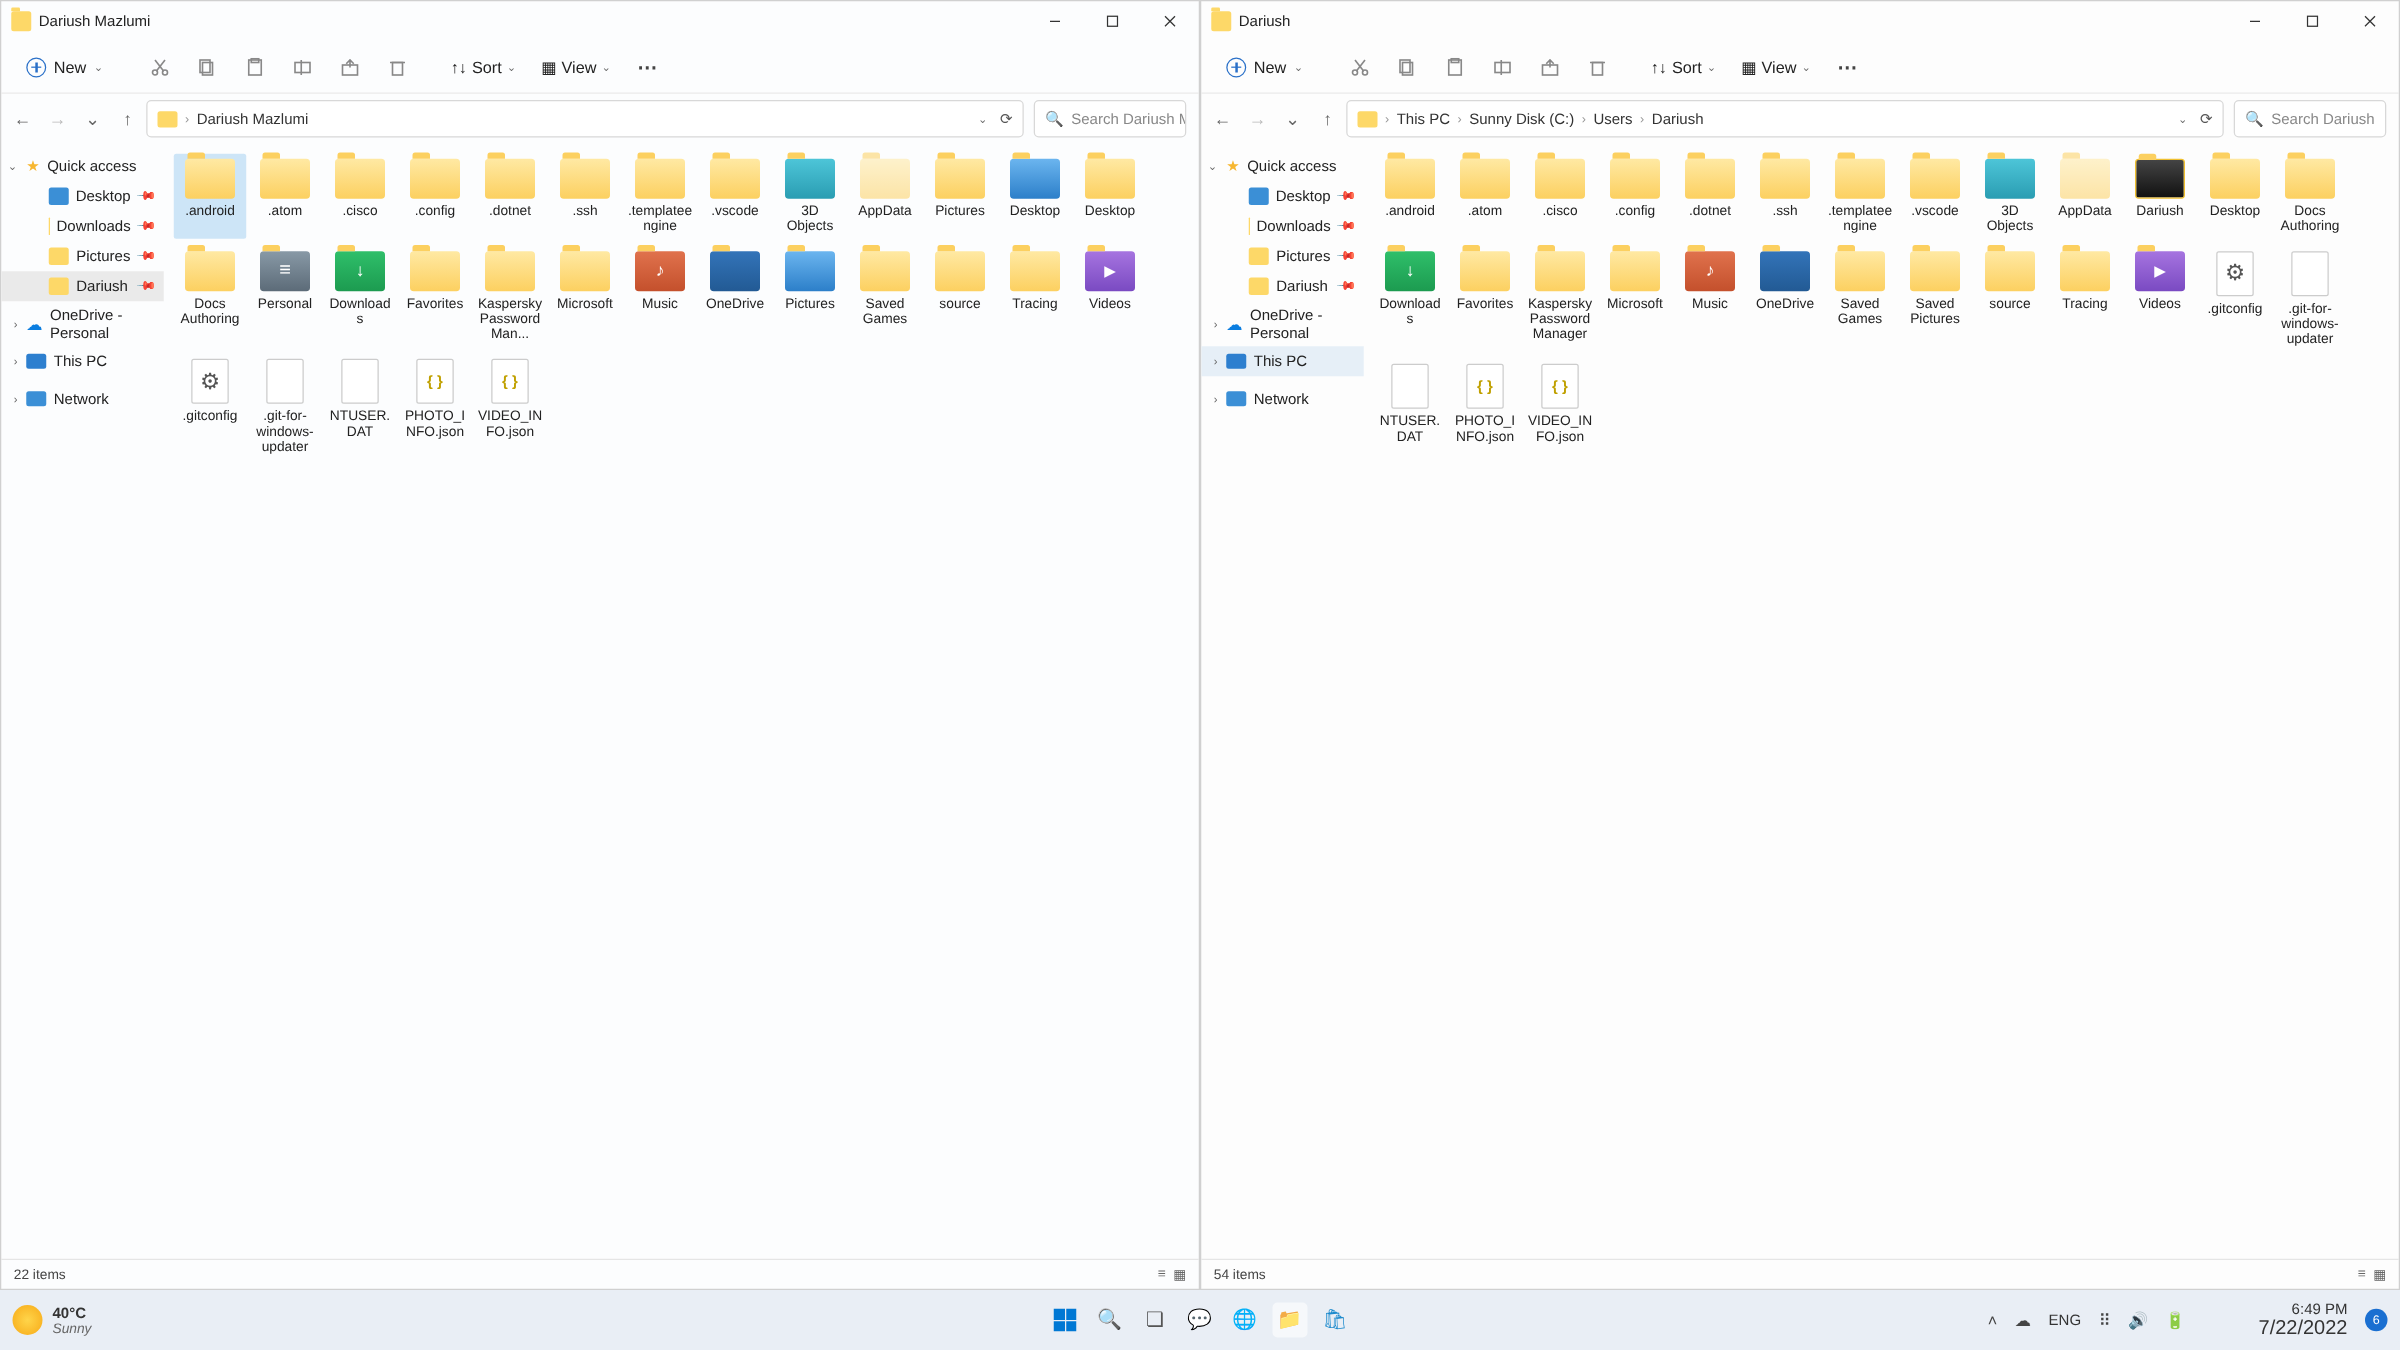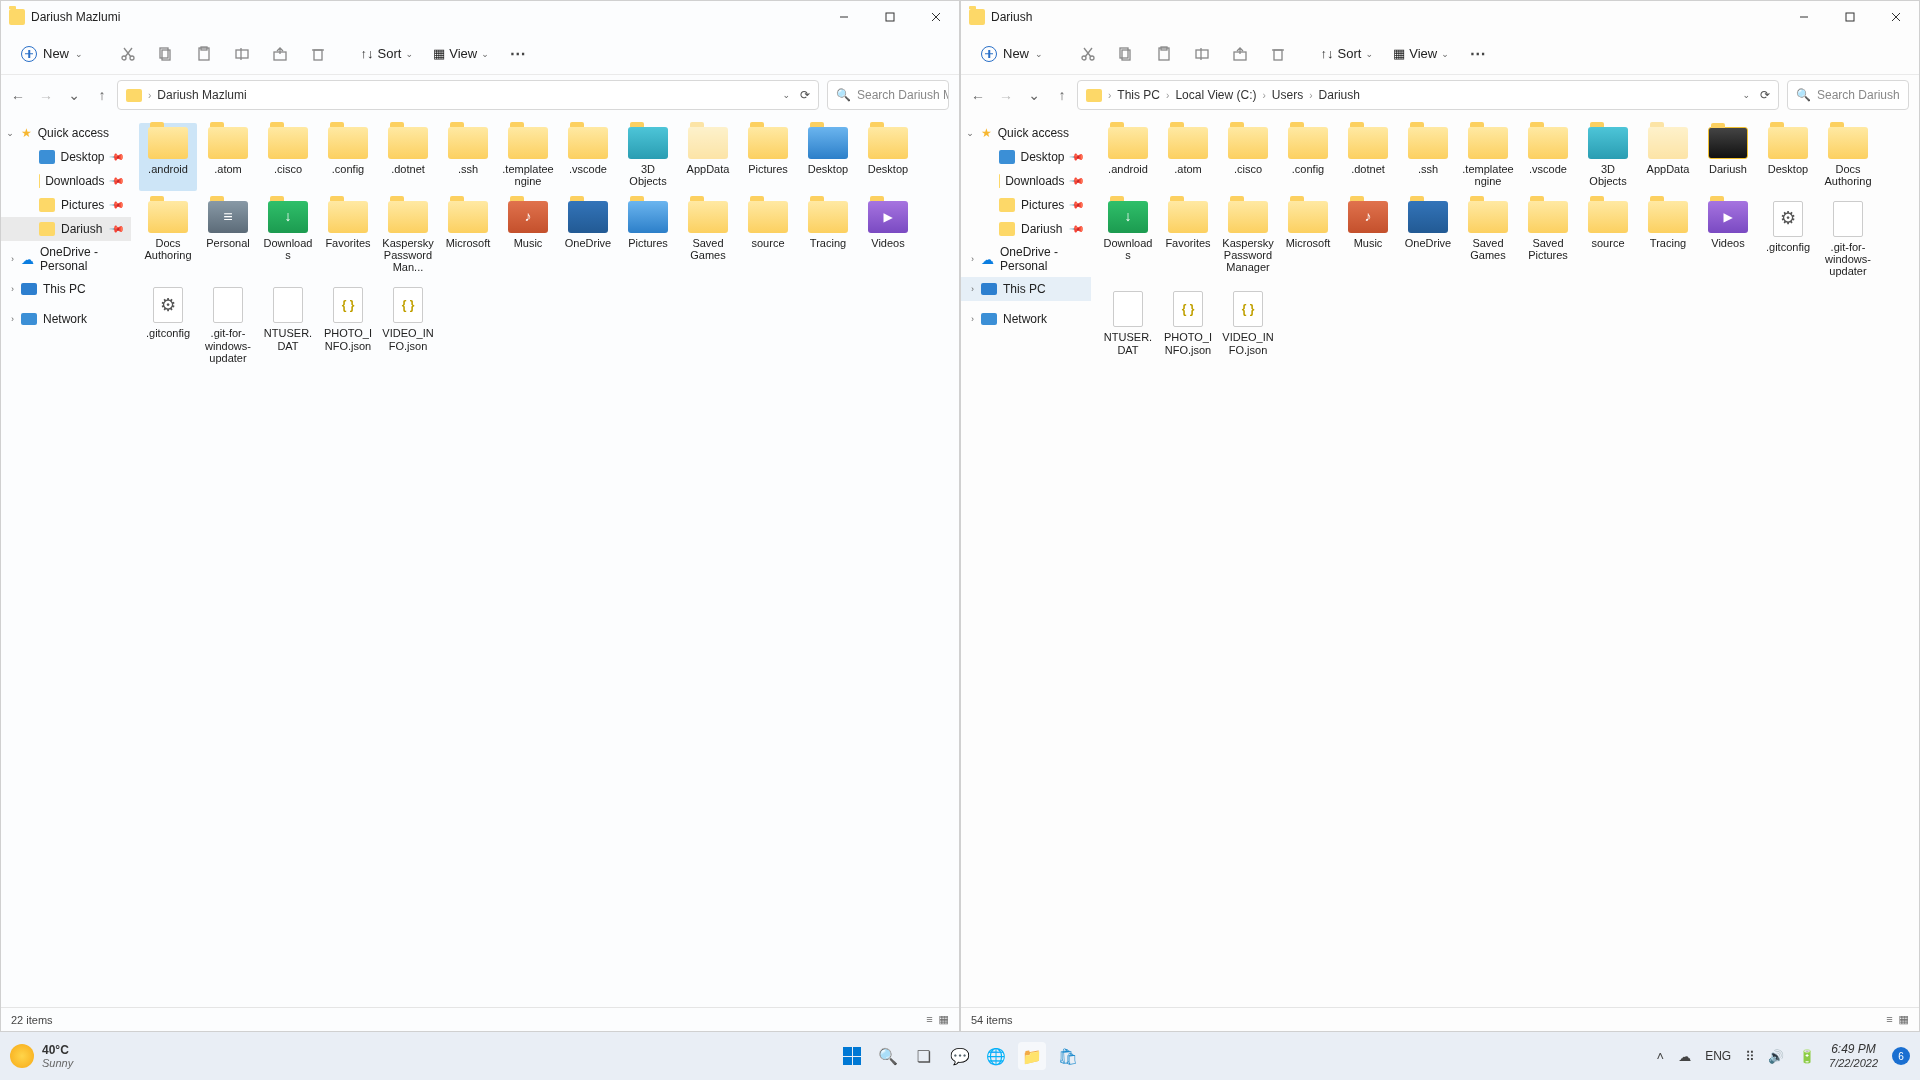--- a/index.html
+++ b/index.html
@@ -477,21 +477,21 @@
         <span>←</span>
         <span style="color:#bbb;">→</span>
         <span class="chev">⌄</span>
         <span>↑</span>
       </div>
       <div class="breadcrumb">
         <span class="bc-folder"></span>
         <span class="sep">›</span>
         <span>This PC</span>
           <span class="sep">›</span>
-          <span>Local View (C:)</span>
+          <span>Sunny Disk (C:)</span>
           <span class="sep">›</span>
           <span>Users</span>
           <span class="sep">›</span>
           <span>Dariush</span>
         <span class="bc-refresh">
           <span class="chev">⌄</span>
           <span>⟳</span>
         </span>
       </div>
       <div class="search">
@@ -703,19 +703,19 @@
     <div class="task-ic active" style="color:#f7b731;">📁</div>
     <div class="task-ic" style="color:#1e8bcd;">🛍</div>
   </div>
   <div class="tb-right">
     <span class="tray-ic">˄</span>
     <span class="tray-ic">☁</span>
     <span>ENG</span>
     <span class="tray-ic">⠿</span>
     <span class="tray-ic">🔊</span>
     <span class="tray-ic">🔋</span>
-    <div style="text-align:center;line-height:1.1;font-style:italic;">
+    <div style="text-align:right;line-height:1.1;">
       <div>6:49 PM</div>
-      <div style="font-size:11px;">7/22/2022</div>
+      <div style="font-size:16px;margin-left:44px;">7/22/2022</div>
     </div>
     <div class="badge">6</div>
   </div>
 </div>
 
 </body></html>

